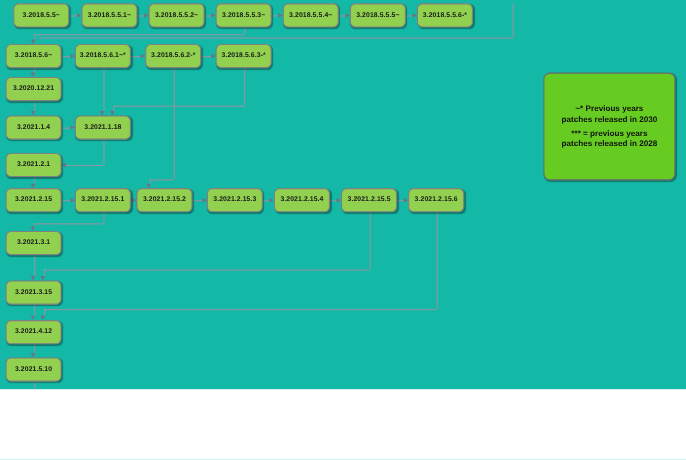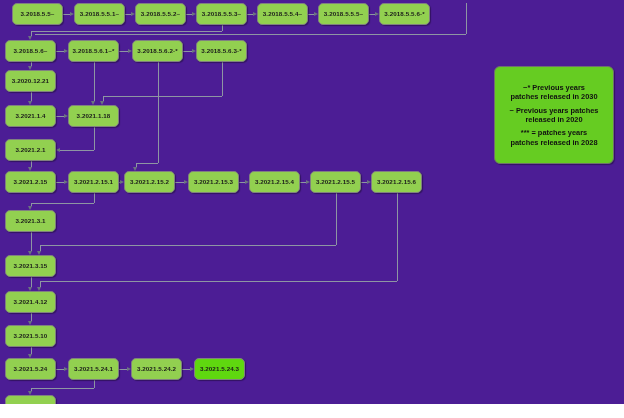--- a/index.html
+++ b/index.html
@@ -6,22 +6,22 @@
     margin: 0;
     padding: 0;
     background: #ffffff;
   }
   body {
     font-family: "Liberation Sans", sans-serif;
   }
   #canvas {
     position: relative;
     width: 624px;
-    height: 404px;
-    background: #4c1d95;
+    height: 354px;
+    background: #14b8a6;
     overflow: hidden;
   }
   .node {
     position: absolute;
     box-sizing: border-box;
     background: #92d050;
     border: 1px solid #808080;
     border-radius: 5px;
     box-shadow: 1px 1px 1px rgba(0,0,0,0.35);
     display: flex;
@@ -221,22 +221,18 @@
       <div class="node highlight" style="left: 194px; top: 358px; width: 51px; height: 22px;">3.2021.5.24.3</div>
       <div class="node" style="left: 5px; top: 395px; width: 51px; height: 22px;">3.2021.6.7</div>
     </div>
   <div id="legend-host">
       <div class="legend" style="left: 494px; top: 66px; width: 120px; height: 98px;">
         <div class="legend-block">
           <div class="legend-line">~* Previous years</div>
           <div class="legend-line">patches released in 2030</div>
         </div>
         <div class="legend-block">
-          <div class="legend-line">~  Previous years patches</div>
-          <div class="legend-line">released in 2020</div>
-        </div>
-        <div class="legend-block">
-          <div class="legend-line">*** = patches years</div>
+          <div class="legend-line">*** = previous years</div>
           <div class="legend-line">patches released in 2028</div>
         </div>
       </div>
     </div>
 </div>
 
 </body></html>

